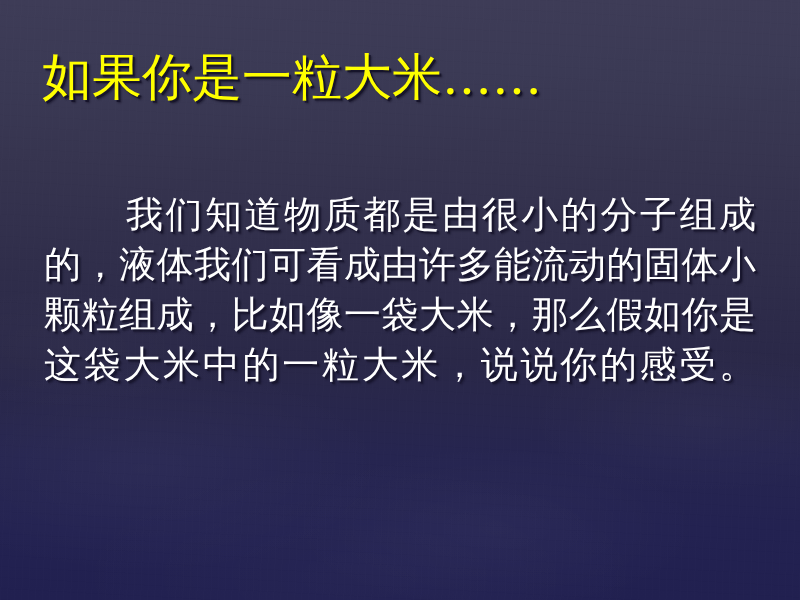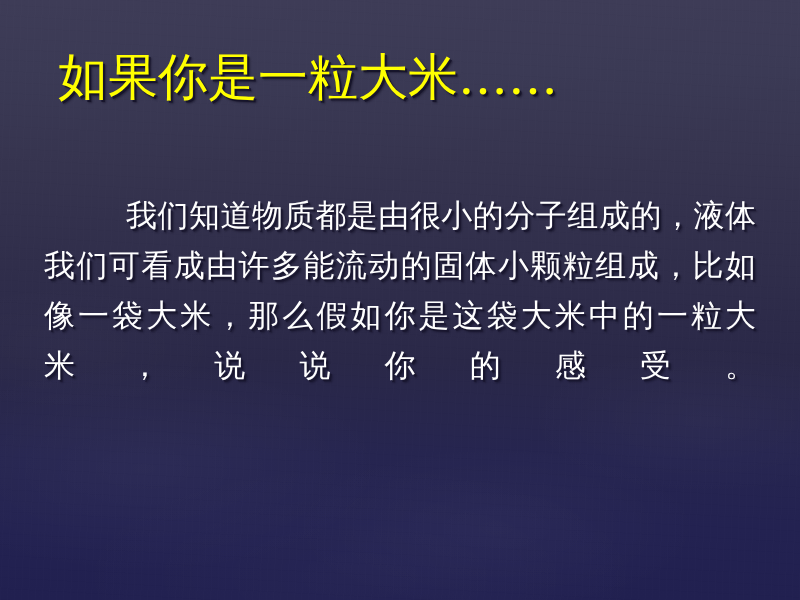--- a/index.html
+++ b/index.html
@@ -45,39 +45,39 @@
     inset: 0;
     pointer-events: none;
     background:
       repeating-linear-gradient(92deg, rgba(255,255,255,0.014) 0px, rgba(255,255,255,0.014) 1px, rgba(0,0,0,0) 1px, rgba(0,0,0,0) 7px),
       repeating-linear-gradient(3deg, rgba(0,0,0,0.020) 0px, rgba(0,0,0,0.020) 1px, rgba(0,0,0,0) 1px, rgba(0,0,0,0) 11px);
     opacity: 0.55;
   }
 
   #title {
     position: absolute;
-    left: 58px;
+    left: 42px;
     top: 46px;
     width: 700px;
     color: #ffff00;
     font-size: 50px;
     line-height: 62px;
     letter-spacing: 0px;
     white-space: nowrap;
     text-shadow: 2px 2px 0px rgba(20,18,40,0.85),
                  3px 3px 2px rgba(10,8,26,0.45);
   }
 
   #body-text {
     position: absolute;
     left: 44px;
     top: 190px;
     width: 712px;
     color: #ffffff;
-    font-size: 31px;
+    font-size: 37px;
     line-height: 50px;
     text-align: justify;
     text-justify: inter-character;
     text-indent: 82px;
     letter-spacing: 0px;
     text-shadow: 2px 2px 0px rgba(22,20,44,0.80),
                  3px 3px 2px rgba(8,6,22,0.40);
   }
   #body-text::after {
     content: "";

